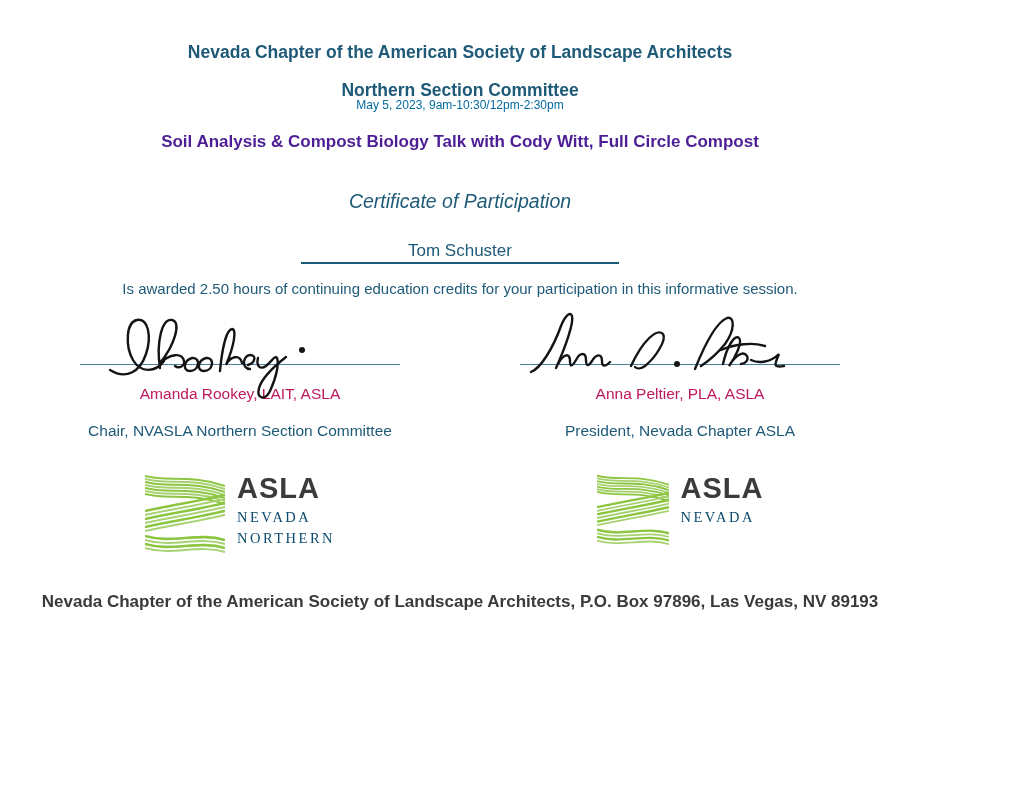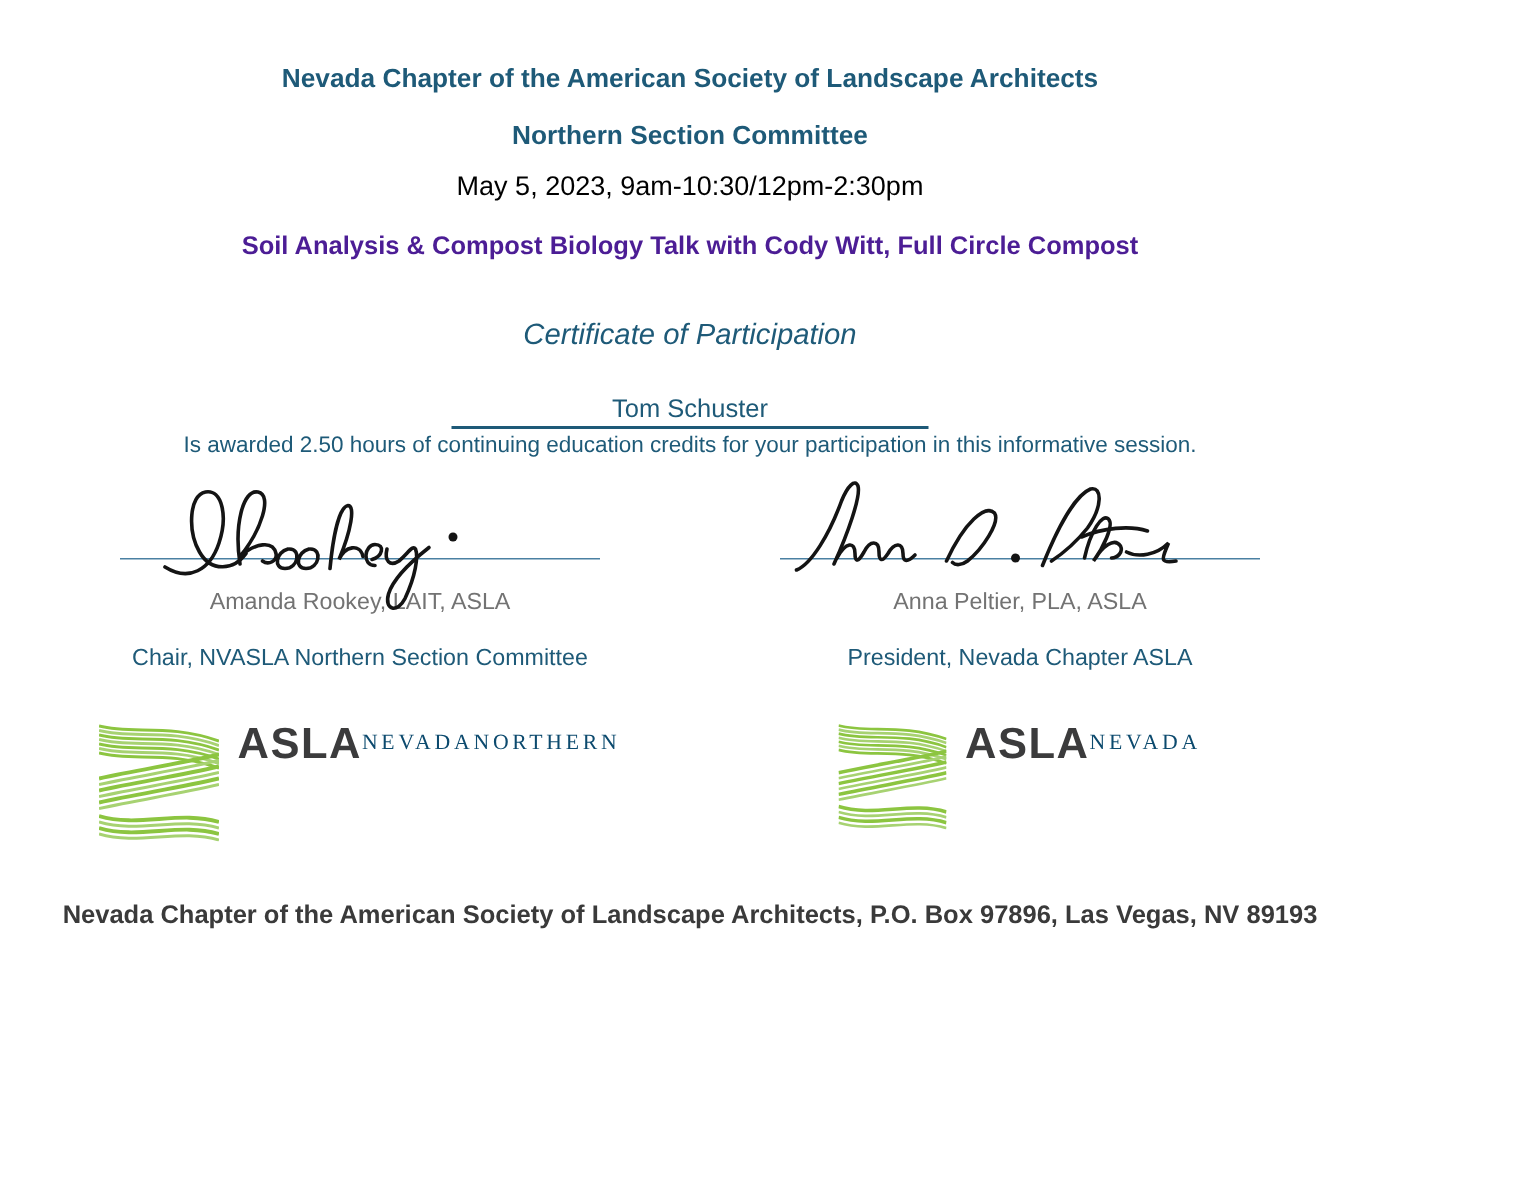--- a/index.html
+++ b/index.html
@@ -22,23 +22,22 @@
   }
   .title-line.second{margin-top:20px;}
   .tour-name{
     color:#3BA7DA;
     font-size:19.5px;
     font-weight:normal;
     margin-top:35px;
     line-height:1;
   }
   .event-date{
-    color:#000000;
-    font-size:18px;
-    margin-top:16px;
+    color:#0369a1;
+    font-size:12px;
     line-height:1;
   }
   .talk{
     color:#4c1d95;
     font-size:17px;
     font-weight:bold;
     line-height:1;
     margin-top:22px;
   }
   .talk.two-line{
@@ -61,21 +60,21 @@
     padding-bottom:3px;
   }
   .recipient-name{
     color:#1E5A78;
     font-size:17px;
     line-height:1;
   }
   .award-text{
     color:#1E5A78;
     font-size:15px;
-    margin-top:3px;
+    margin-top:17px;
     line-height:1;
   }
   .sig-row{
     display:flex;
     justify-content:center;
     gap:120px;
     margin-top:10px;
   }
   .sig-col{
     width:320px;
@@ -92,21 +91,21 @@
     transform:translateX(-50%);
     top:0;
     overflow:visible;
   }
   .sig-line{
     border-top:1.5px solid #4A80A2;
     width:100%;
     height:0;
   }
   .sig-name{
-    color:#737373;
+    color:#be185d;
     font-size:15.5px;
     margin-top:21px;
     line-height:1;
   }
   .sig-title{
     color:#1E5A78;
     font-size:15.5px;
     margin-top:22px;
     line-height:1;
     white-space:nowrap;
@@ -123,21 +122,21 @@
     display:flex;
     justify-content:center;
   }
   .logo-block{
     display:flex;
     align-items:flex-start;
     gap:12px;
     text-align:left;
   }
   .logo-icon{flex:0 0 auto;}
-  .logo-text{display:flex;flex-direction:row;}
+  .logo-text{display:flex;flex-direction:column;}
   .logo-org{
     font-family:"Liberation Sans",sans-serif;
     color:#3B3B3C;
     font-size:29px;
     font-weight:bold;
     letter-spacing:1px;
     line-height:1.05;
   }
   .logo-region{
     font-family:"Liberation Serif",serif;

